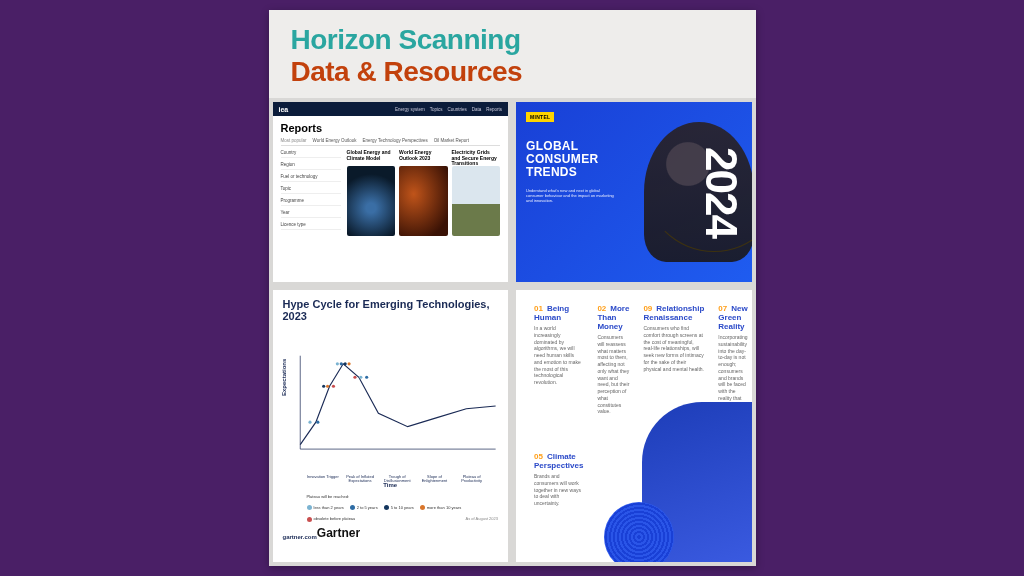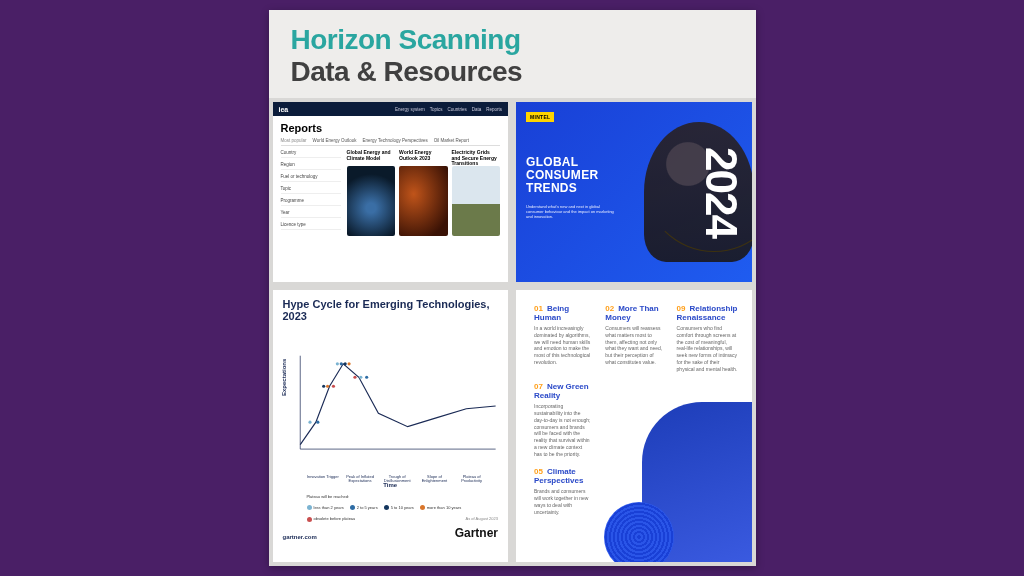--- a/index.html
+++ b/index.html
@@ -15,21 +15,21 @@
     background: #d9d8d6;
     position: relative;
     display: flex; flex-direction: column;
     box-shadow: 0 2px 8px rgba(0,0,0,.3);
   }
   .header {
     background: #eeedeb;
     padding: 14px 22px 10px;
   }
   .header .line1 { font-size: 28px; font-weight: 700; color: #2aa6a0; letter-spacing: -.5px; }
-  .header .line2 { font-size: 28px; font-weight: 800; color: #404040; letter-spacing: -.5px; }
+  .header .line2 { font-size: 28px; font-weight: 800; color: #c2410c; letter-spacing: -.5px; }
   .grid {
     flex: 1; display: grid;
     grid-template-columns: 1fr 1fr;
     grid-template-rows: 180px 1fr;
     gap: 8px; padding: 4px;
   }
   .card { background: #fff; overflow: hidden; position: relative; font-size: 5px; }
 
   
   .iea-top { background: #0b1c3a; height: 14px; display:flex; align-items:center; justify-content:space-between; padding:0 6px; }
@@ -47,46 +47,46 @@
   .rep .t { font-size:5px; font-weight:700; line-height:1.1; height:16px; }
   .rep .img { flex:1; min-height:70px; border-radius:2px; }
   .rep1 .img { background: radial-gradient(circle at 50% 60%, #3a6ea5 10%, #0a1a2a 70%); }
   .rep2 .img { background: radial-gradient(ellipse at 30% 40%, #c0541a, #3a1205 80%); }
   .rep3 .img { background: linear-gradient(#dbe6ee 55%, #6b7a4a 55%); }
 
   
   .mintel { background: linear-gradient(135deg,#1940d6,#1f5cf0); display:flex; }
   .mintel-left { width:50%; padding:10px; color:#fff; position:relative; }
   .mintel-badge { background:#ffd400; color:#000; font-size:5px; font-weight:700; padding:2px 4px; display:inline-block; letter-spacing:.3px; }
-  .mintel-title { font-size:12px; font-weight:700; line-height:1.1; margin-top:34px; letter-spacing:.3px; }
+  .mintel-title { font-size:12px; font-weight:700; line-height:1.1; margin-top:18px; letter-spacing:.3px; }
   .mintel-sub { font-size:4px; line-height:1.3; margin-top:8px; color:#e8ecff; max-width:90px; }
   .mintel-right { flex:1; position:relative; overflow:hidden; }
   .year { position:absolute; right:6px; top:50%; transform:translateY(-50%) rotate(0); color:#fff; font-size:44px; font-weight:800; letter-spacing:-2px; writing-mode: vertical-rl; text-orientation: mixed; }
   .person { position:absolute; left:10px; top:20px; width:110px; height:140px; background: radial-gradient(circle at 40% 30%, #4a3a30 18%, transparent 19%), linear-gradient(#2a1f1a,#1a1410); border-radius:50% 50% 20% 20%; opacity:.85; }
   .swirl { position:absolute; border:1.5px solid #ffd400; border-radius:50%; }
   .sw1 { width:180px; height:180px; left:-20px; top:-20px; border-color:transparent #ffd400 transparent transparent; }
   .sw2 { width:140px; height:140px; left:10px; top:10px; border-color:transparent transparent #ffd400 transparent; }
 
   
   .gartner { padding:8px 10px; position:relative; }
   .g-title { font-size:11px; font-weight:700; color:#1a2a55; }
   .g-chart { position:relative; width:100%; height:160px; margin-top:4px; }
   .g-chart svg { width:100%; height:100%; }
   .g-ylabel { position:absolute; left:-2px; top:70px; transform:rotate(-90deg); transform-origin:left top; font-size:6px; font-weight:700; color:#1a2a55; }
   .g-xlabel { text-align:center; font-size:6px; font-weight:700; color:#1a2a55; margin-top:-4px; }
   .g-phases { display:flex; justify-content:space-between; font-size:4px; color:#1a2a55; padding:0 10px 0 24px; margin-top:-12px; }
   .g-phases span { width:18%; text-align:center; line-height:1.1; }
   .g-legend { display:flex; gap:6px; font-size:4px; color:#333; margin-top:6px; padding-left:24px; flex-wrap:wrap; }
   .g-legend i { display:inline-block; width:5px; height:5px; border-radius:50%; margin-right:2px; vertical-align:middle; }
-  .g-footer { display:flex; justify-content:space-between; align-items:flex-end; margin-top:4px;gap:16px; }
+  .g-footer { display:flex; align-items:flex-end; margin-top:4px; }
   .g-url { font-size:6px; font-weight:700; color:#1a2a55; }
   .g-brand { font-size:12px; font-weight:800; color:#111; }
 
   
-  .trends { padding:14px 14px 14px 18px; position:relative; display:grid; grid-template-columns:1fr 1fr 1fr; gap:10px 14px; align-content:start; }
+  .trends { padding:14px 14px 14px 18px; position:relative; display:grid; grid-template-columns:1fr 1fr 1fr 1fr; gap:10px 14px; align-content:start; }
   .trend .num { color:#ff9f1a; font-size:8px; font-weight:700; margin-right:4px; }
   .trend .name { color:#2a49c8; font-size:8px; font-weight:700; }
   .trend .desc { color:#666; font-size:5px; line-height:1.35; margin-top:3px; }
   .trend.full { grid-column: 1 / 2; }
   .trends-deco { position:absolute; right:0; bottom:0; width:110px; height:160px; background:linear-gradient(160deg,#1d3db8,#3a5ae0); border-top-left-radius:60px; }
   .trends-deco2 { position:absolute; right:78px; bottom:-10px; width:70px; height:70px; border-radius:50%; background:repeating-radial-gradient(circle,#1940d6 0 2px,#2a55e8 2px 4px); }
 </style>
 </head>
 <body>
 

